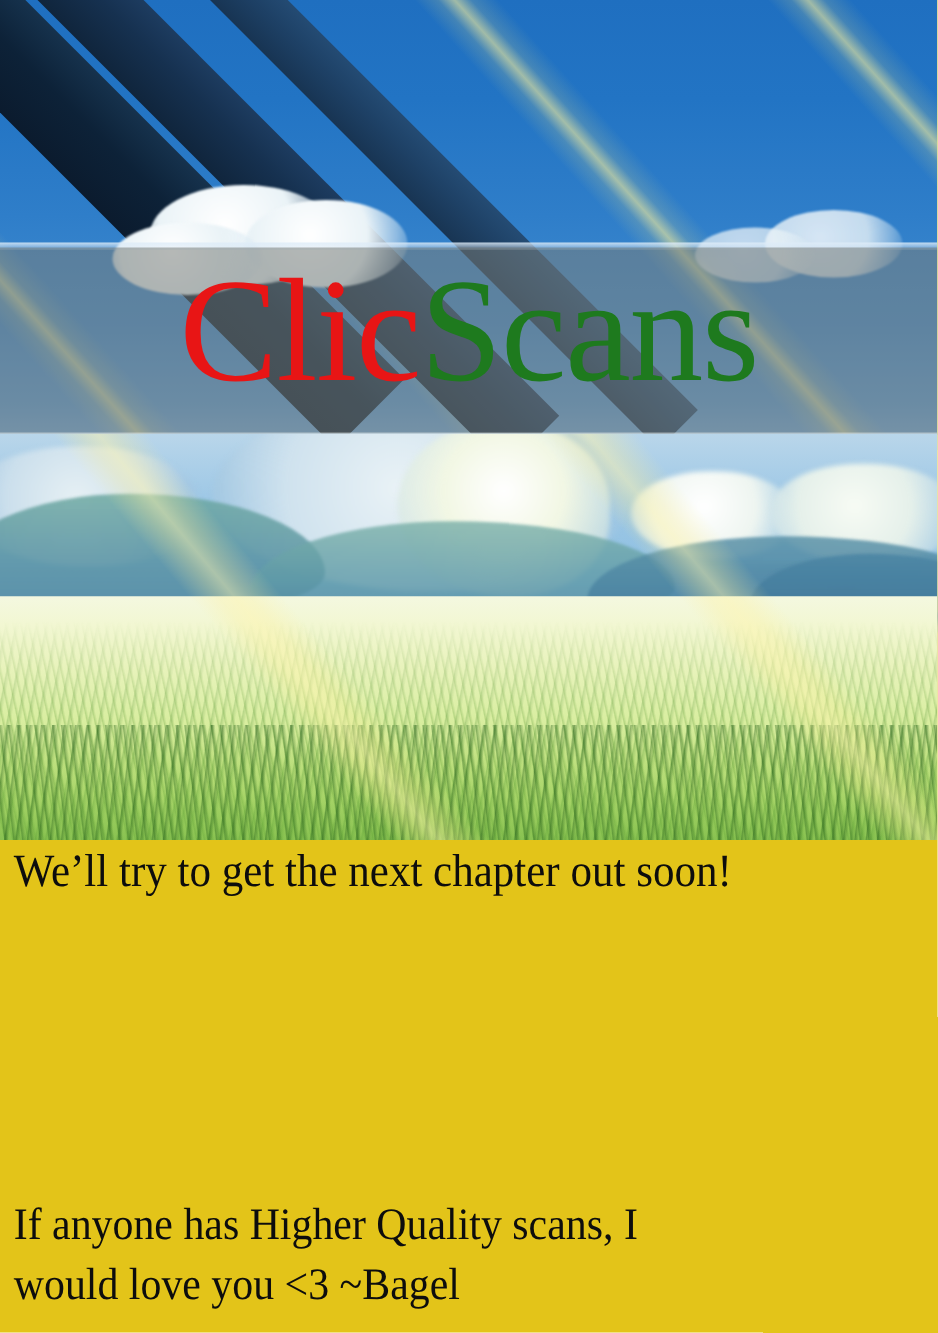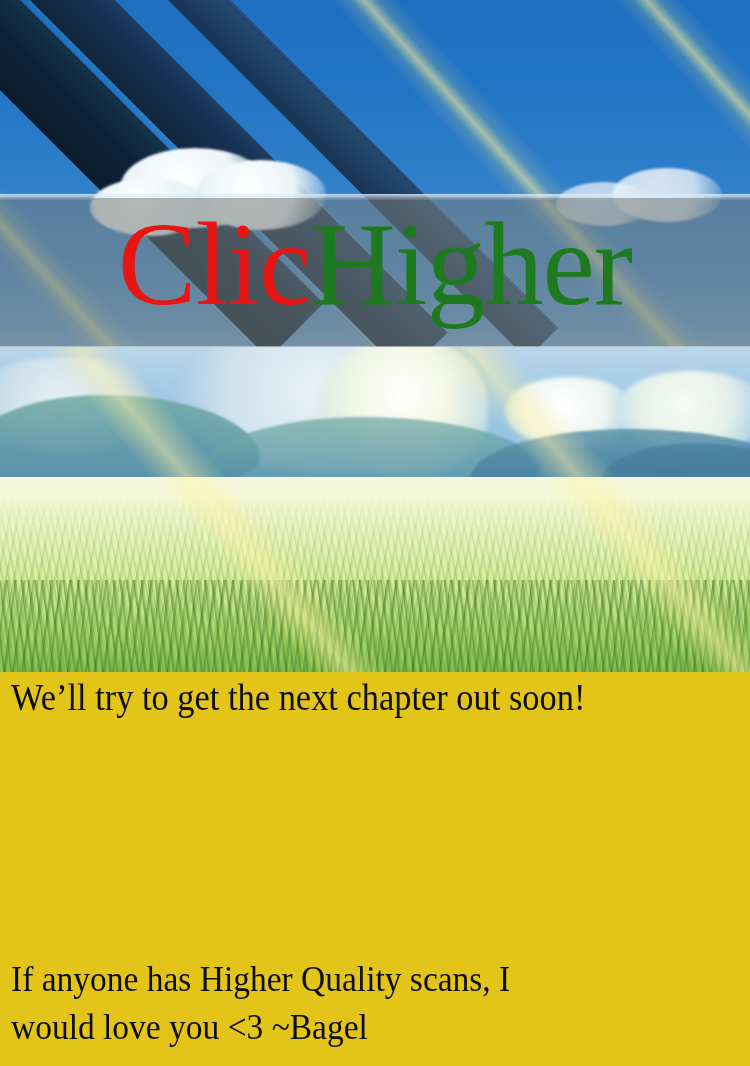--- a/index.html
+++ b/index.html
@@ -356,21 +356,21 @@
                   background:linear-gradient(90deg, rgba(255,255,255,0) 0%, rgba(255,255,255,.45) 35%, rgba(255,255,255,.15) 70%, rgba(255,255,255,0) 100%);"></div>
 
       <div class="field"></div>
       <div class="grass-texture"></div>
       <div class="grass-dark"></div>
 
       <div class="scene-rays"></div>
     </div>
 
     <div class="logo">
-      <span class="part-red">Clic</span><span class="part-green">Higher</span>
+      <span class="part-red">Clic</span><span class="part-green">Scans</span>
     </div>
 
   </div>
 
   <div class="yellow-area">
     <div class="note-top">We’ll try to get the next chapter out soon!</div>
     <div class="note-bottom">
       <span class="ln">If anyone has Higher Quality scans, I</span>
       <span class="ln">would love you &lt;3 ~Bagel</span>
     </div>

